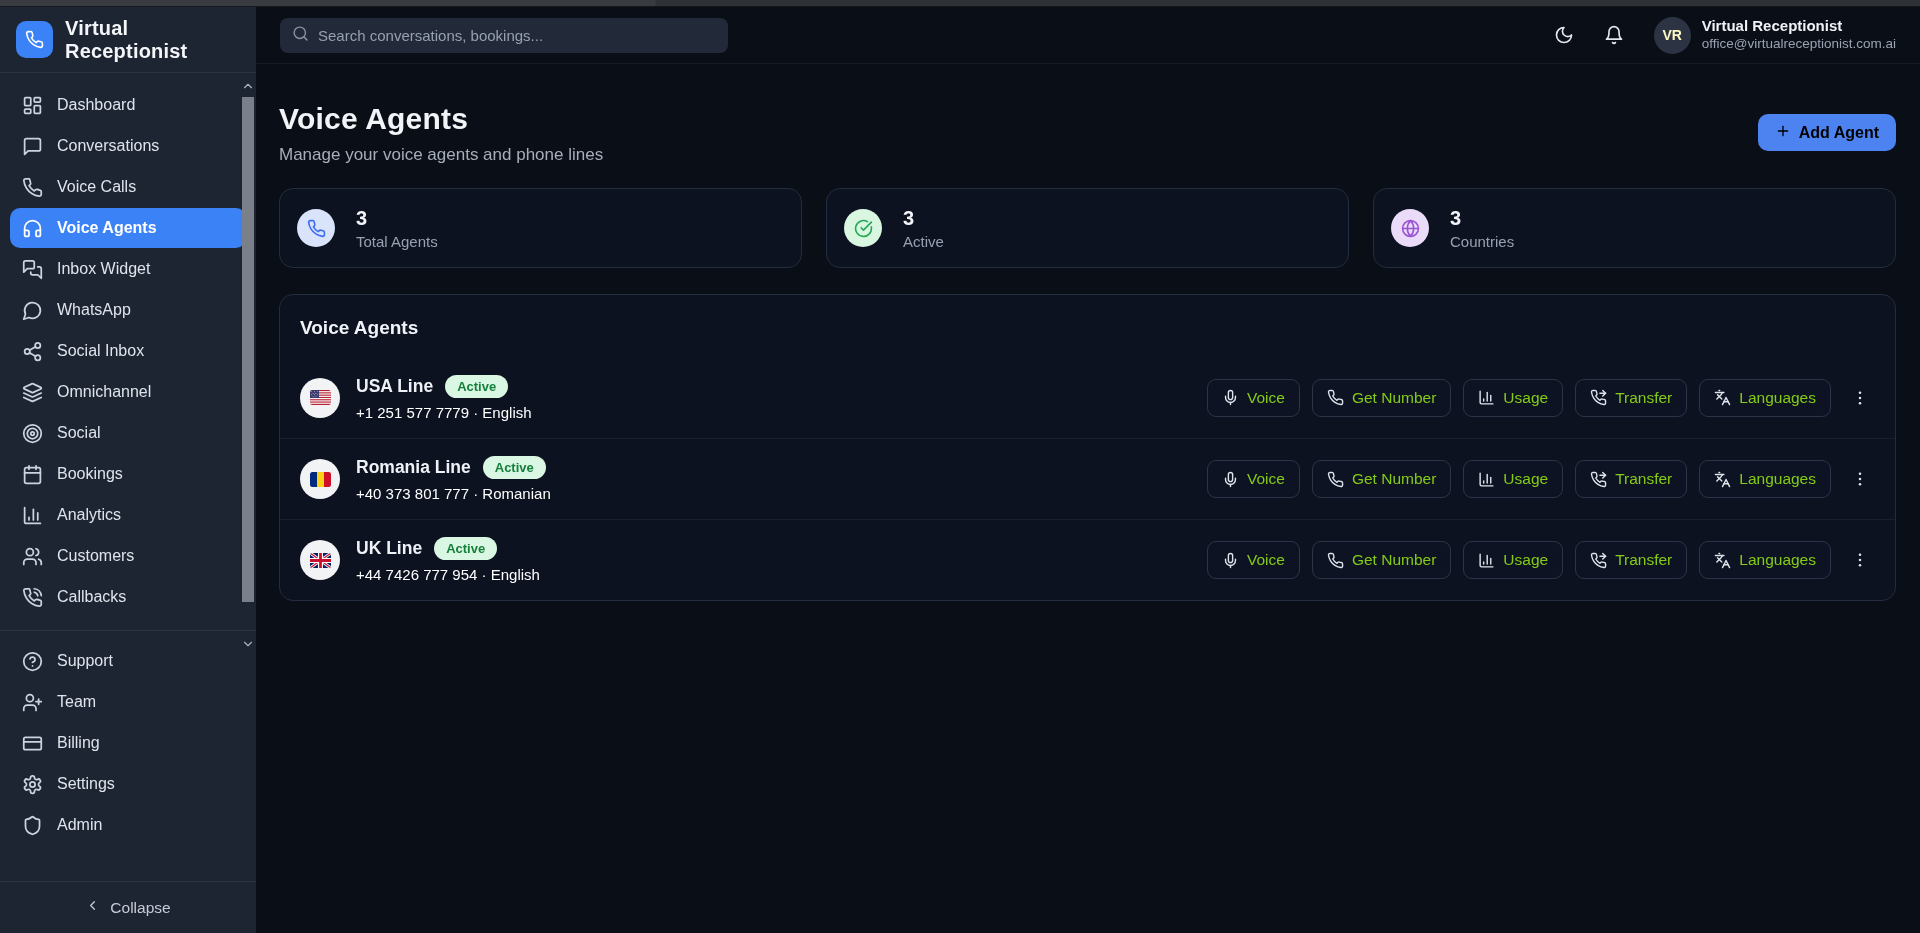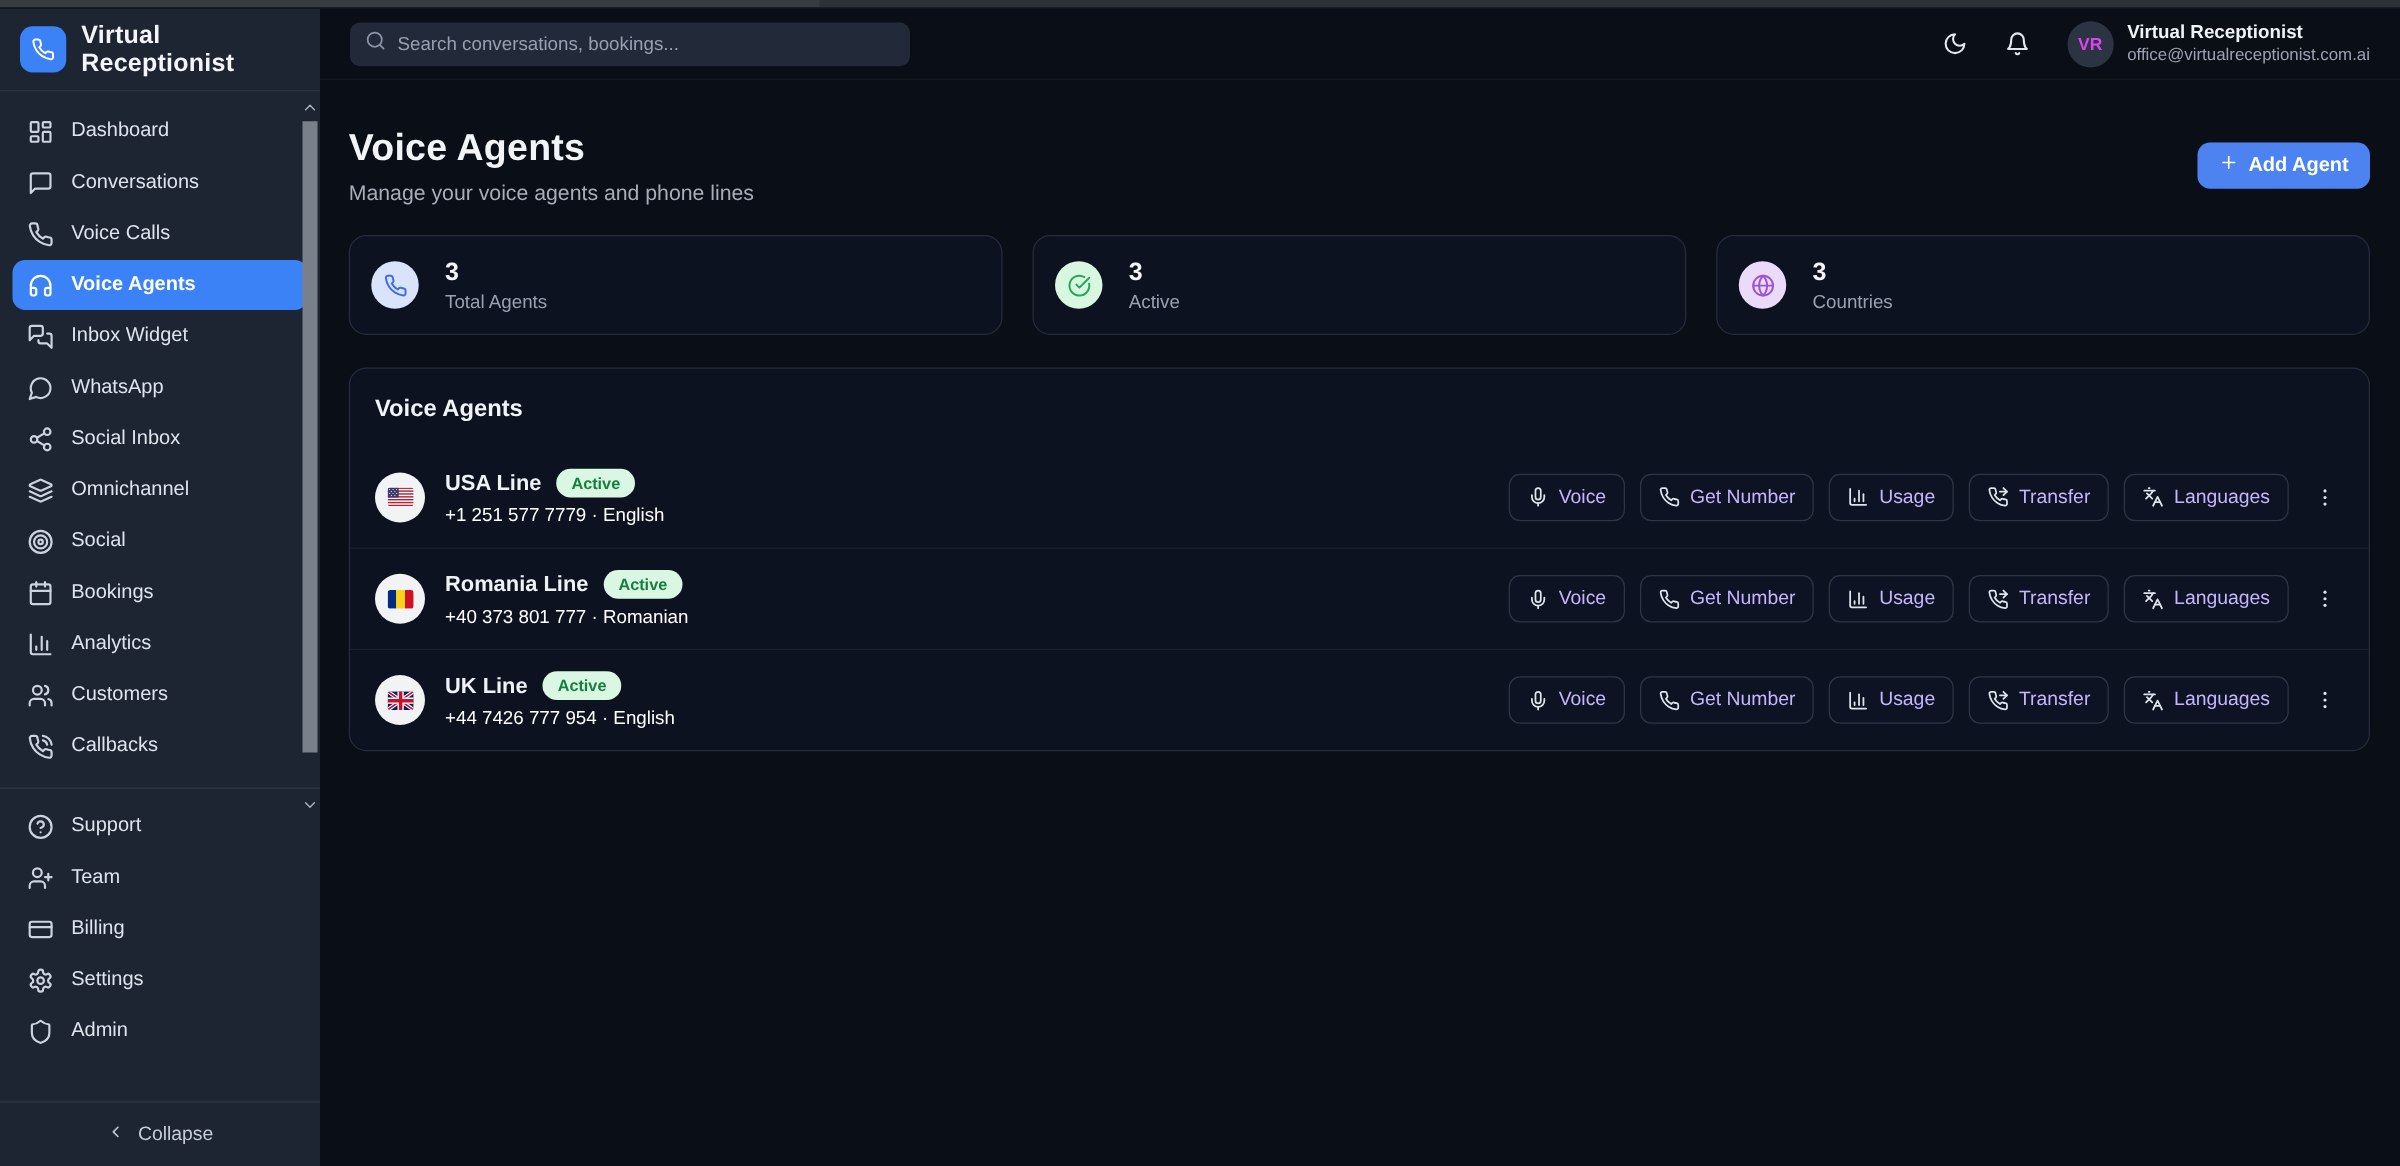--- a/index.html
+++ b/index.html
@@ -43,31 +43,31 @@
   .right-col { flex:1; display:flex; flex-direction:column; min-width:0;gap:14px; }
   .topbar { height:57px; flex:none; display:flex; align-items:center; padding:0 24px; border-bottom:1px solid rgba(255,255,255,.05); }
   .search-box { width:448px; height:35px; background:#222a39; border-radius:8px; display:flex; align-items:center; padding:0 12px; gap:9px; }
   .search-box svg { width:17px; height:17px; color:#8a93a4; flex:none; }
   .search-box input { background:transparent; border:none; outline:none; color:#c7cedb; font-size:15px; width:100%; font-family:inherit; }
   .search-box input::placeholder { color:#96a0b1; }
   .topbar-right { margin-left:auto; display:flex; align-items:center; }
   .icon-btn { background:none; border:none; color:#e3e7ee; cursor:pointer; padding:6px; display:flex; }
   .icon-btn svg { width:20px; height:20px; }
   .icon-btn + .icon-btn { margin-left:18px; }
-  .avatar { width:37px; height:37px; border-radius:50%; background:#2c3444; color:#d946ef; font-size:14px; font-weight:bold; display:flex; align-items:center; justify-content:center; margin-left:24px; flex:none; }
+  .avatar { width:37px; height:37px; border-radius:50%; background:#2c3444; color:#fef9c3; font-size:14px; font-weight:bold; display:flex; align-items:center; justify-content:center; margin-left:24px; flex:none; }
   .user-meta { margin-left:11px; line-height:1.25; }
   .user-name { color:#f0f2f7; font-size:15px; font-weight:bold; }
   .user-email { color:#9aa3b3; font-size:13.5px; }
 
   
   .main { flex:1; padding:24px 24px 0 23px; overflow:hidden; }
   .page-head { display:flex; align-items:flex-start; }
   .page-title { color:#f2f4f8; font-size:30px; font-weight:bold; letter-spacing:.2px; }
   .page-sub { color:#a7aeba; font-size:17px; margin-top:9px; }
-  .add-btn { margin-left:auto; margin-top:12px; height:37px; padding:16px 17px; border:none; border-radius:10px; background:#4d83f1; color:#ffffff; font-size:16px; font-weight:bold; display:flex; align-items:center; gap:8px; cursor:pointer; font-family:inherit; }
+  .add-btn { margin-left:auto; margin-top:12px; height:37px; padding:16px 17px; border:none; border-radius:10px; background:#4d83f1; color:#000000; font-size:16px; font-weight:bold; display:flex; align-items:center; gap:8px; cursor:pointer; font-family:inherit; }
   .add-btn svg { width:16px; height:16px; }
 
   .stats-row { display:flex; gap:24px; margin-top:23px; }
   .stat-card { flex:1; height:80px; background:#0c1220; border:1px solid #242d3f; border-radius:14px; display:flex; align-items:center; padding:0 17px; }
   .stat-icon { width:38px; height:38px; border-radius:50%; display:flex; align-items:center; justify-content:center; flex:none; }
   .stat-icon svg { width:19px; height:19px; }
   .stat-text { margin-left:21px; }
   .stat-value { color:#f2f4f8; font-size:20px; font-weight:bold; line-height:1.15; }
   .stat-label { color:#98a1b1; font-size:15px; margin-top:3px; }
 
@@ -77,21 +77,21 @@
   .agent-row + .agent-row { border-top:1px solid rgba(255,255,255,.055); }
   .flag-circle { width:40px; height:40px; border-radius:50%; background:#f2f3f5; display:flex; align-items:center; justify-content:center; flex:none; }
   .flag-clip { width:21px; height:15px; border-radius:2.5px; overflow:hidden; display:block; }
   .flag-clip svg { display:block; width:21px; height:15px; }
   .agent-info { margin-left:16px; }
   .agent-name-row { display:flex; align-items:center; gap:12px; }
   .agent-name { color:#eef1f6; font-size:17.5px; font-weight:bold; }
   .badge { background:#d9f7e2; color:#157f3c; font-size:13px; font-weight:bold; padding:4px 12px; border-radius:999px; }
   .agent-phone { color:#ffffff; font-size:15px; margin-top:6px; }
   .agent-actions { margin-left:auto; display:flex; align-items:center; gap:12px; }
-  .action-btn { height:38px; padding:0 14px; border-radius:9px; border:1px solid #2c3547; background:#0d1322; color:#c4b5fd; font-size:15.5px; font-weight:500; display:flex; align-items:center; gap:8px; cursor:pointer; font-family:inherit; }
+  .action-btn { height:38px; padding:0 14px; border-radius:9px; border:1px solid #2c3547; background:#0d1322; color:#84cc16; font-size:15.5px; font-weight:500; display:flex; align-items:center; gap:8px; cursor:pointer; font-family:inherit; }
   .action-btn svg { width:17px; height:17px; color:#dfe4ec; }
   .kebab-btn { width:30px; height:38px; background:none; border:none; color:#dfe4ec; cursor:pointer; display:flex; align-items:center; justify-content:center; margin-left:2px; }
   .kebab-btn svg { width:18px; height:18px; }
 </style>
 </head>
 <body>
 
 <div class="screen">
   <div class="top-strip"></div>
   <div class="app">

